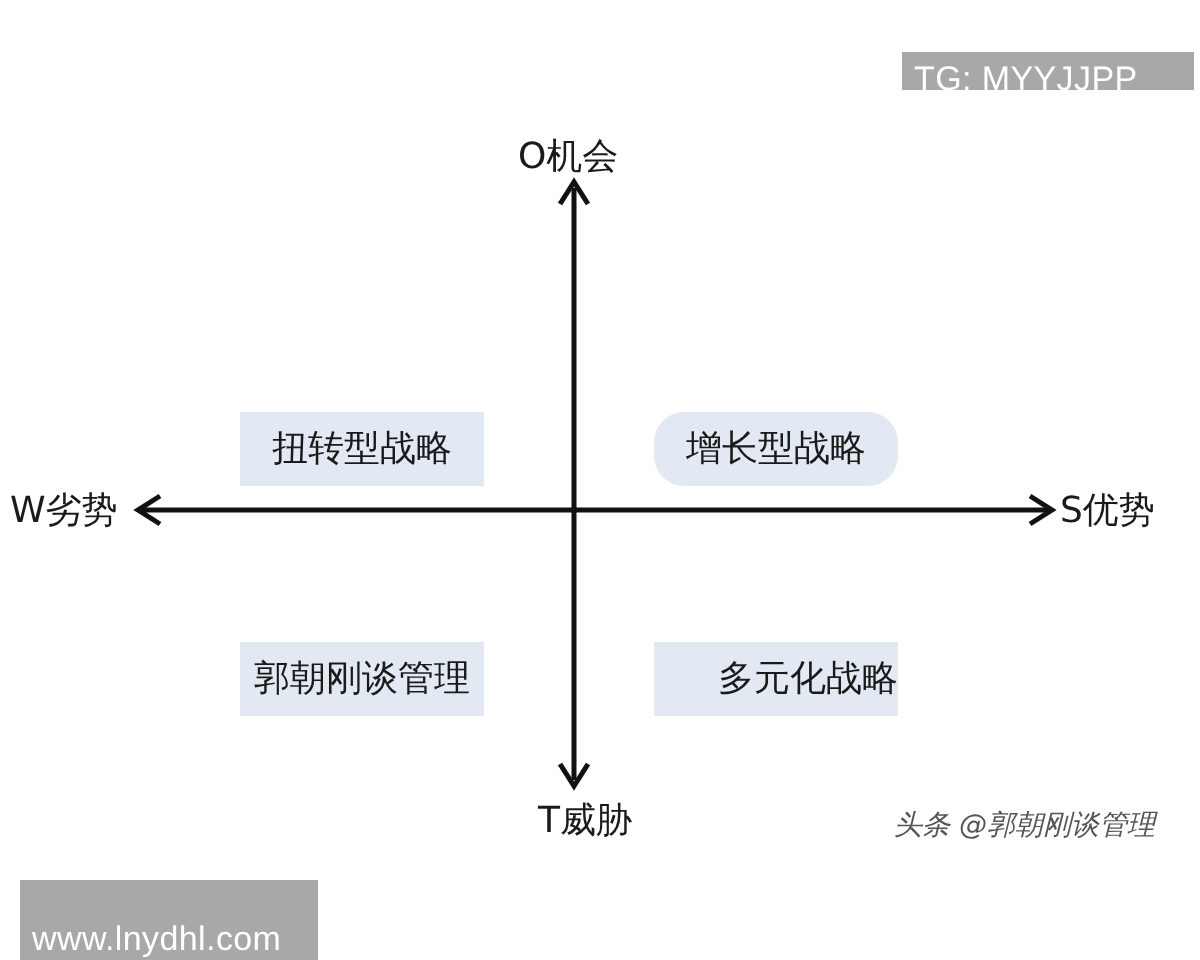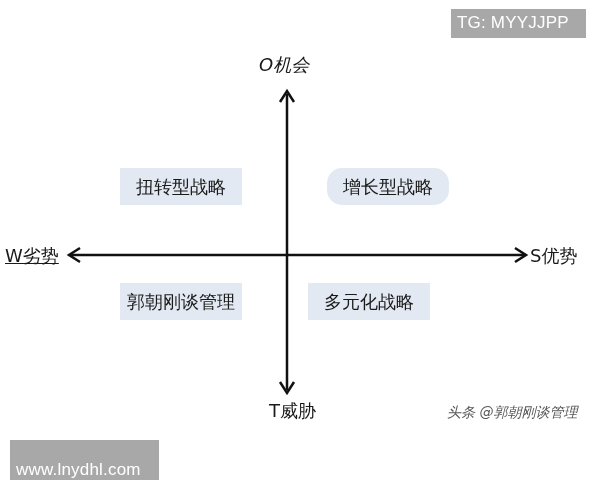--- a/index.html
+++ b/index.html
@@ -5,38 +5,38 @@
     html, body { margin: 0; padding: 0; }
     body {
       width: 600px; height: 480px; background: #ffffff; position: relative; overflow: hidden;
       font-family: "DejaVu Sans", "Liberation Sans", sans-serif; color: #1a1a1a;
     }
     .watermark-box {
       position: absolute; background: #a8a8a8; color: #ffffff;
       font-family: "Liberation Sans", "DejaVu Sans", sans-serif;
       font-size: 17px; line-height: 28px; padding: 0 8px; letter-spacing: 0.2px;
     }
-    #wm-top { left: 451px; top: 9px; height: 29px; width: 128px; padding: 0 1px 0 6px; }
+    #wm-top { left: 451px; top: 26px; height: 19px; width: 128px; padding: 0 12px 0 6px; }
     #wm-bottom { left: 10px; top: 440px; height: 29px; width: 143px; padding: 16px 0 0 6px; }
     svg.axes { position: absolute; left: 0; top: 0; }
     .axis-label {
       position: absolute; font-size: 18px; line-height: 22px; white-space: nowrap; color: #1a1a1a;
     }
-    #label-o { left: 259px; top: 54px; font-style: italic; }
+    #label-o { left: 259px; top: 68px; }
     #label-t { left: 269px; top: 400px; }
-    #label-w { left: 5px; top: 245px; text-decoration: underline; }
+    #label-w { left: 5px; top: 245px; }
     #label-s { left: 530px; top: 245px; text-align: center; }
     .quad-box {
       position: absolute; width: 122px; height: 37px; background: #e3e9f3;
-      font-size: 18px; line-height: 37px; text-align: center; color: #1a1a1a; white-space: nowrap;
+      font-size: 18px; line-height: 37px; text-align: center; color: #1a1a1a; white-space: nowrap; margin-top: 38px;
     }
     #q-tl { left: 120px; top: 168px; }
     #q-tr { left: 327px; top: 168px; border-radius: 15px; }
     #q-bl { left: 120px; top: 283px; }
-    #q-br { left: 308px; top: 283px; }
+    #q-br { left: 327px; top: 283px; text-align: right; }
     #source-credit {
       position: absolute; left: 447px; top: 404px; font-size: 14px; color: #555555; white-space: nowrap; font-style: italic;
     }
   </style>
 </head>
 <body>
 
 <div id="wm-top" class="watermark-box">TG: MYYJJPP</div>
 
 <svg class="axes" width="600" height="480">

